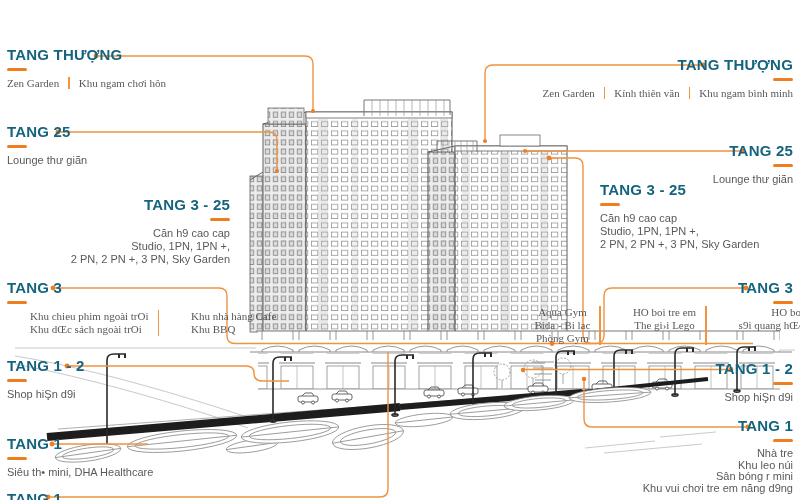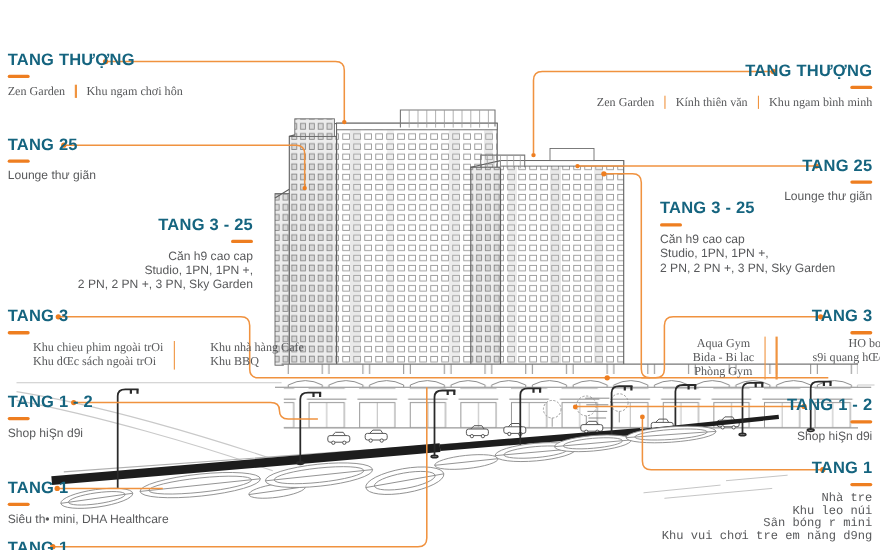--- a/index.html
+++ b/index.html
@@ -6,21 +6,21 @@
   body{width:800px;height:500px;position:relative;overflow:hidden;background:#ffffff;
        font-family:"Liberation Sans",sans-serif;}
   svg.art{position:absolute;left:0;top:0;z-index:1;}
   .flabel{position:absolute;z-index:3;}
   .flabel .t{font-size:15px;font-weight:bold;color:#15647F;letter-spacing:.2px;line-height:16px;white-space:nowrap;}
   .flabel .u{width:20px;height:3px;background:#EE7E20;border-radius:2px;margin-top:5px;}
   .flabel.r{text-align:right;}
   .flabel.r .u{margin-left:auto;}
   .desc{margin-top:6px;font-size:11px;color:#58595B;line-height:12px;white-space:nowrap;}
   .lines div{line-height:13px;}
-  .tight div{line-height:11.5px;font-family:Liberation Mono, monospace;}
+  .tight div{line-height:11.5px;}
   .row{display:flex;align-items:stretch;gap:9px;font-family:Liberation Serif, serif;}
   .row .dv{width:1.5px;background:#F09440;flex:0 0 auto;}
   .col{line-height:13px;margin-left:23px;}
   .c-center{text-align:center;}
   .c-right{text-align:right;}
 </style>
 </head>
 <body>
 
 <svg class="art" width="800" height="500" viewBox="0 0 800 500">
@@ -355,20 +355,24 @@
   <div class="u"></div>
 </div>
 <div class="flabel" style="right:-4px;top:306px">
   <div class="desc row" style="margin-top:0">
     <div class="col c-center">
       <div>Aqua Gym</div>
       <div>Bida - Bi lac</div>
       <div>Phòng Gym</div>
     </div>
     <i class="dv"></i>
+    <div class="col c-center">
+      <div>HO boi tre em</div>
+      <div>The gi›i Lego</div>
+    </div>
     <i class="dv"></i>
     <div class="col c-right">
       <div>HO boi</div>
       <div>s9i quang hŒc</div>
     </div>
   </div>
 </div>
 
 <div class="flabel r" style="right:7px;top:361px">
   <div class="t">TANG 1 - 2</div>

